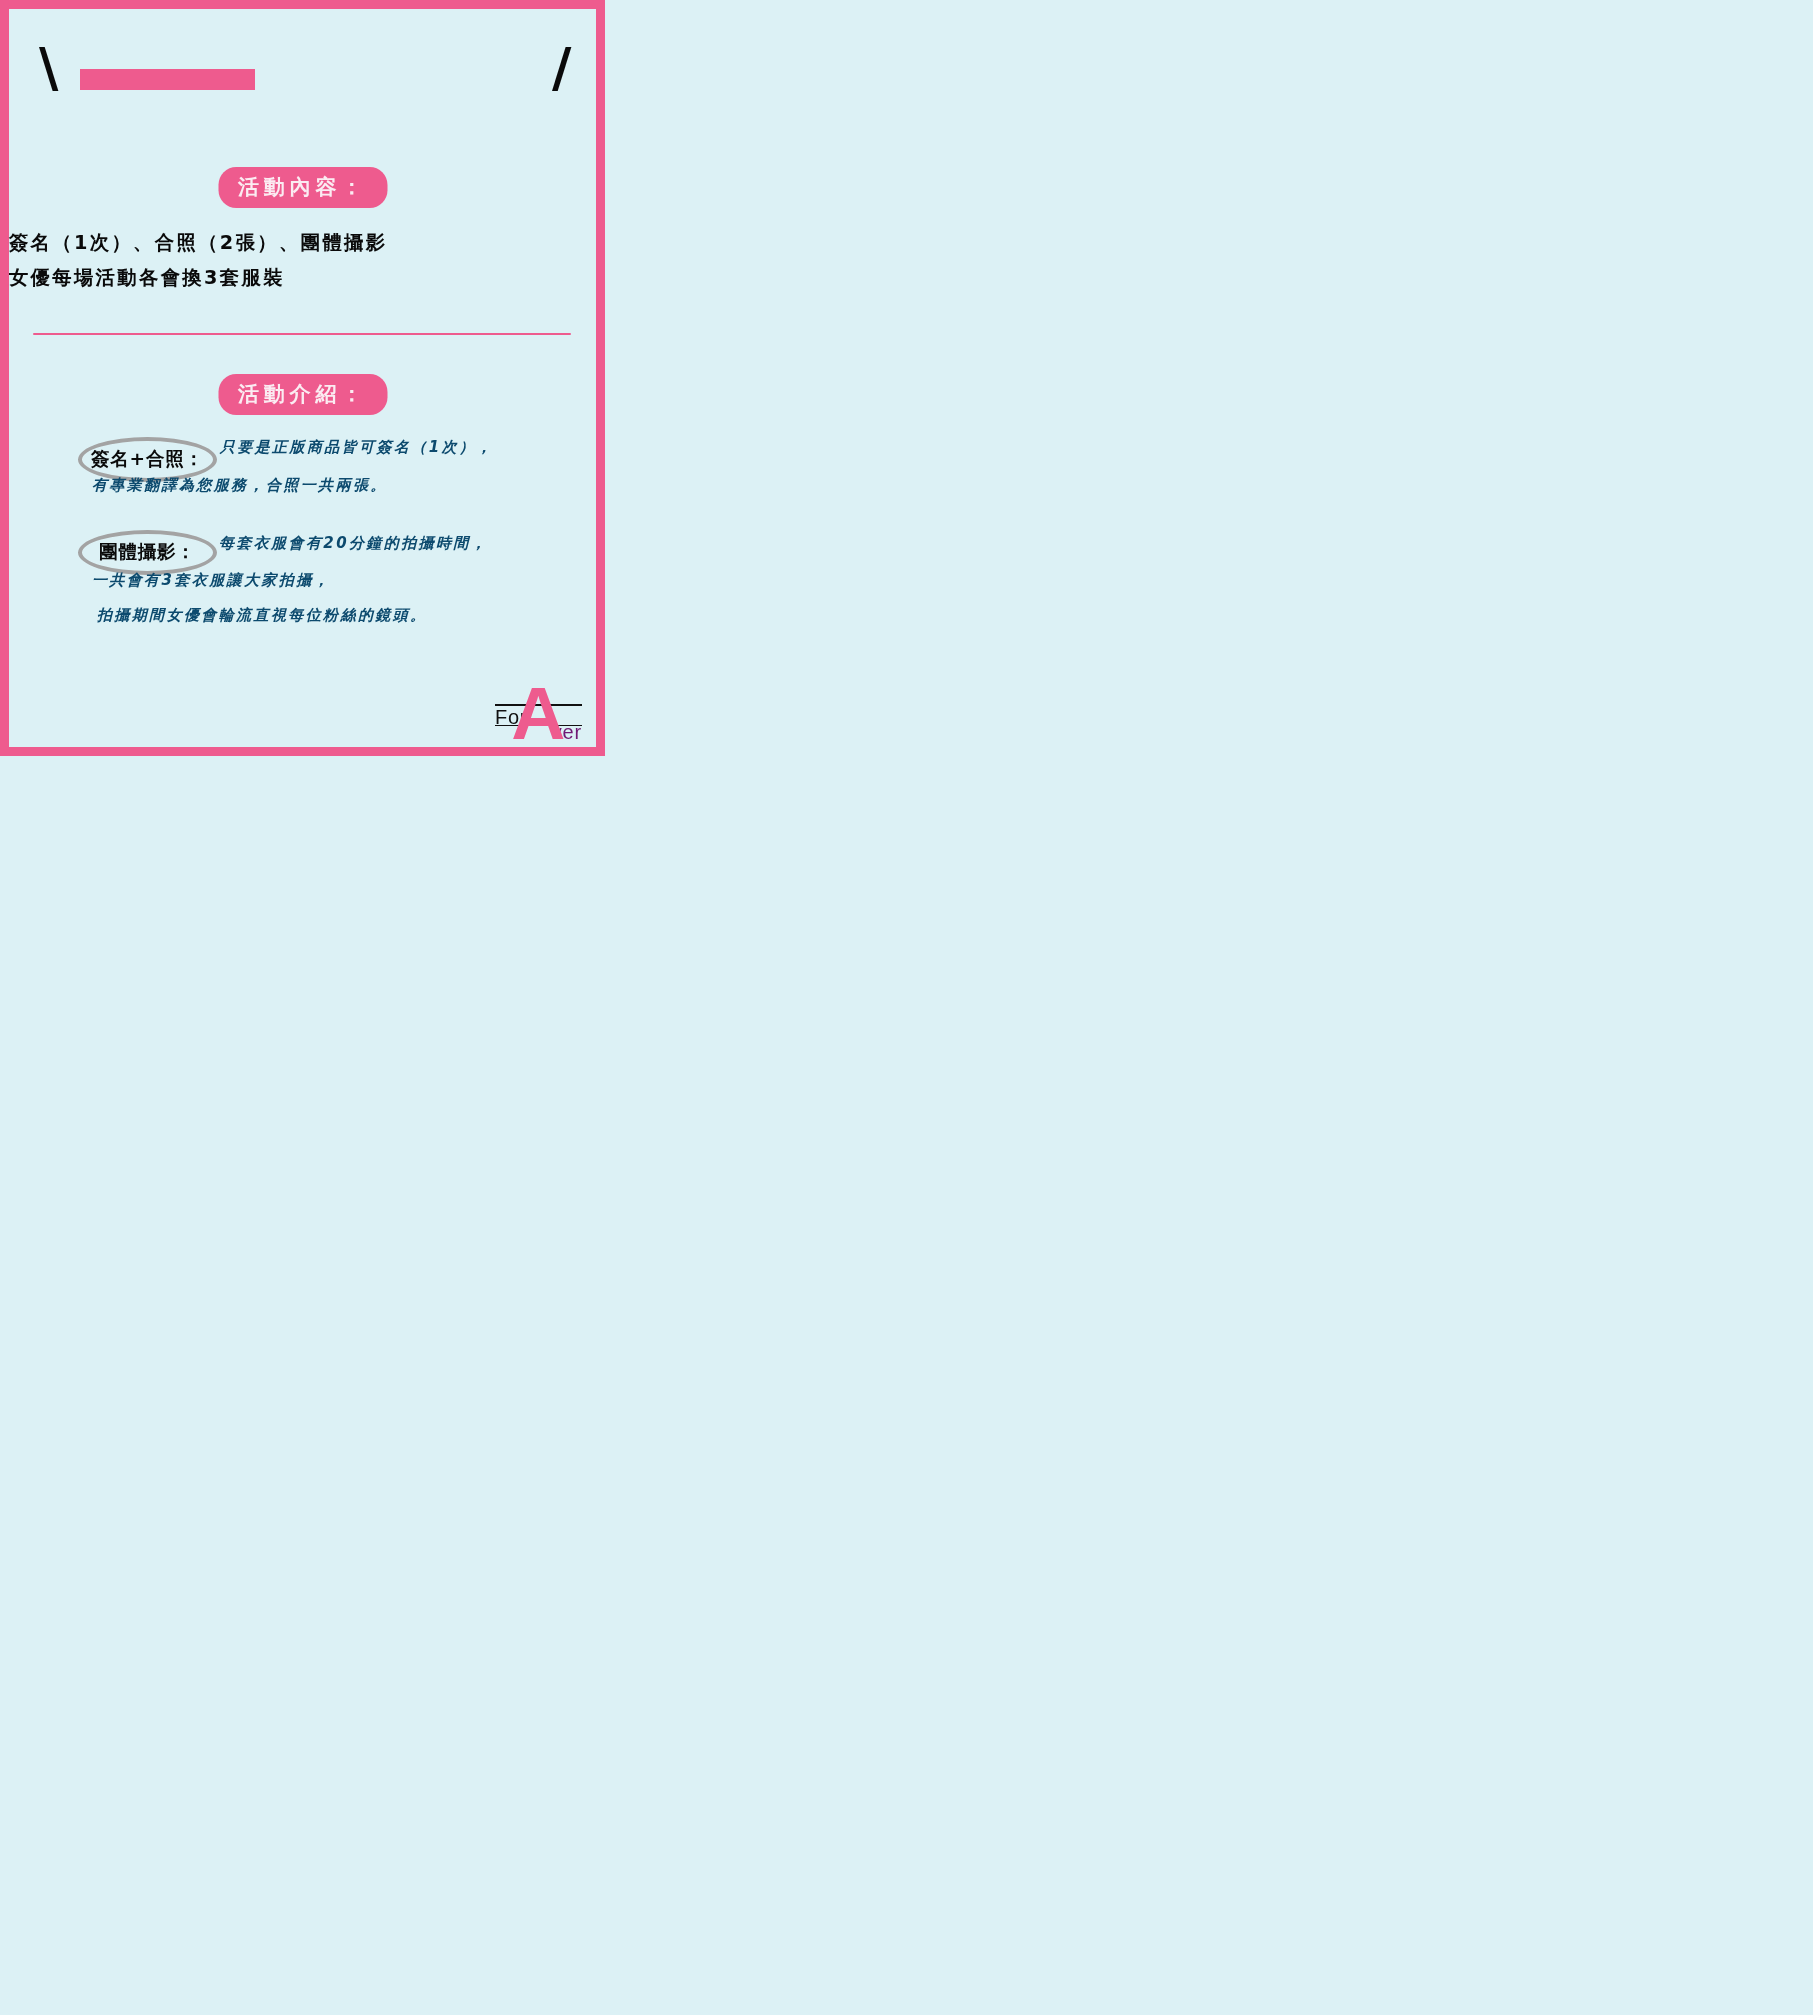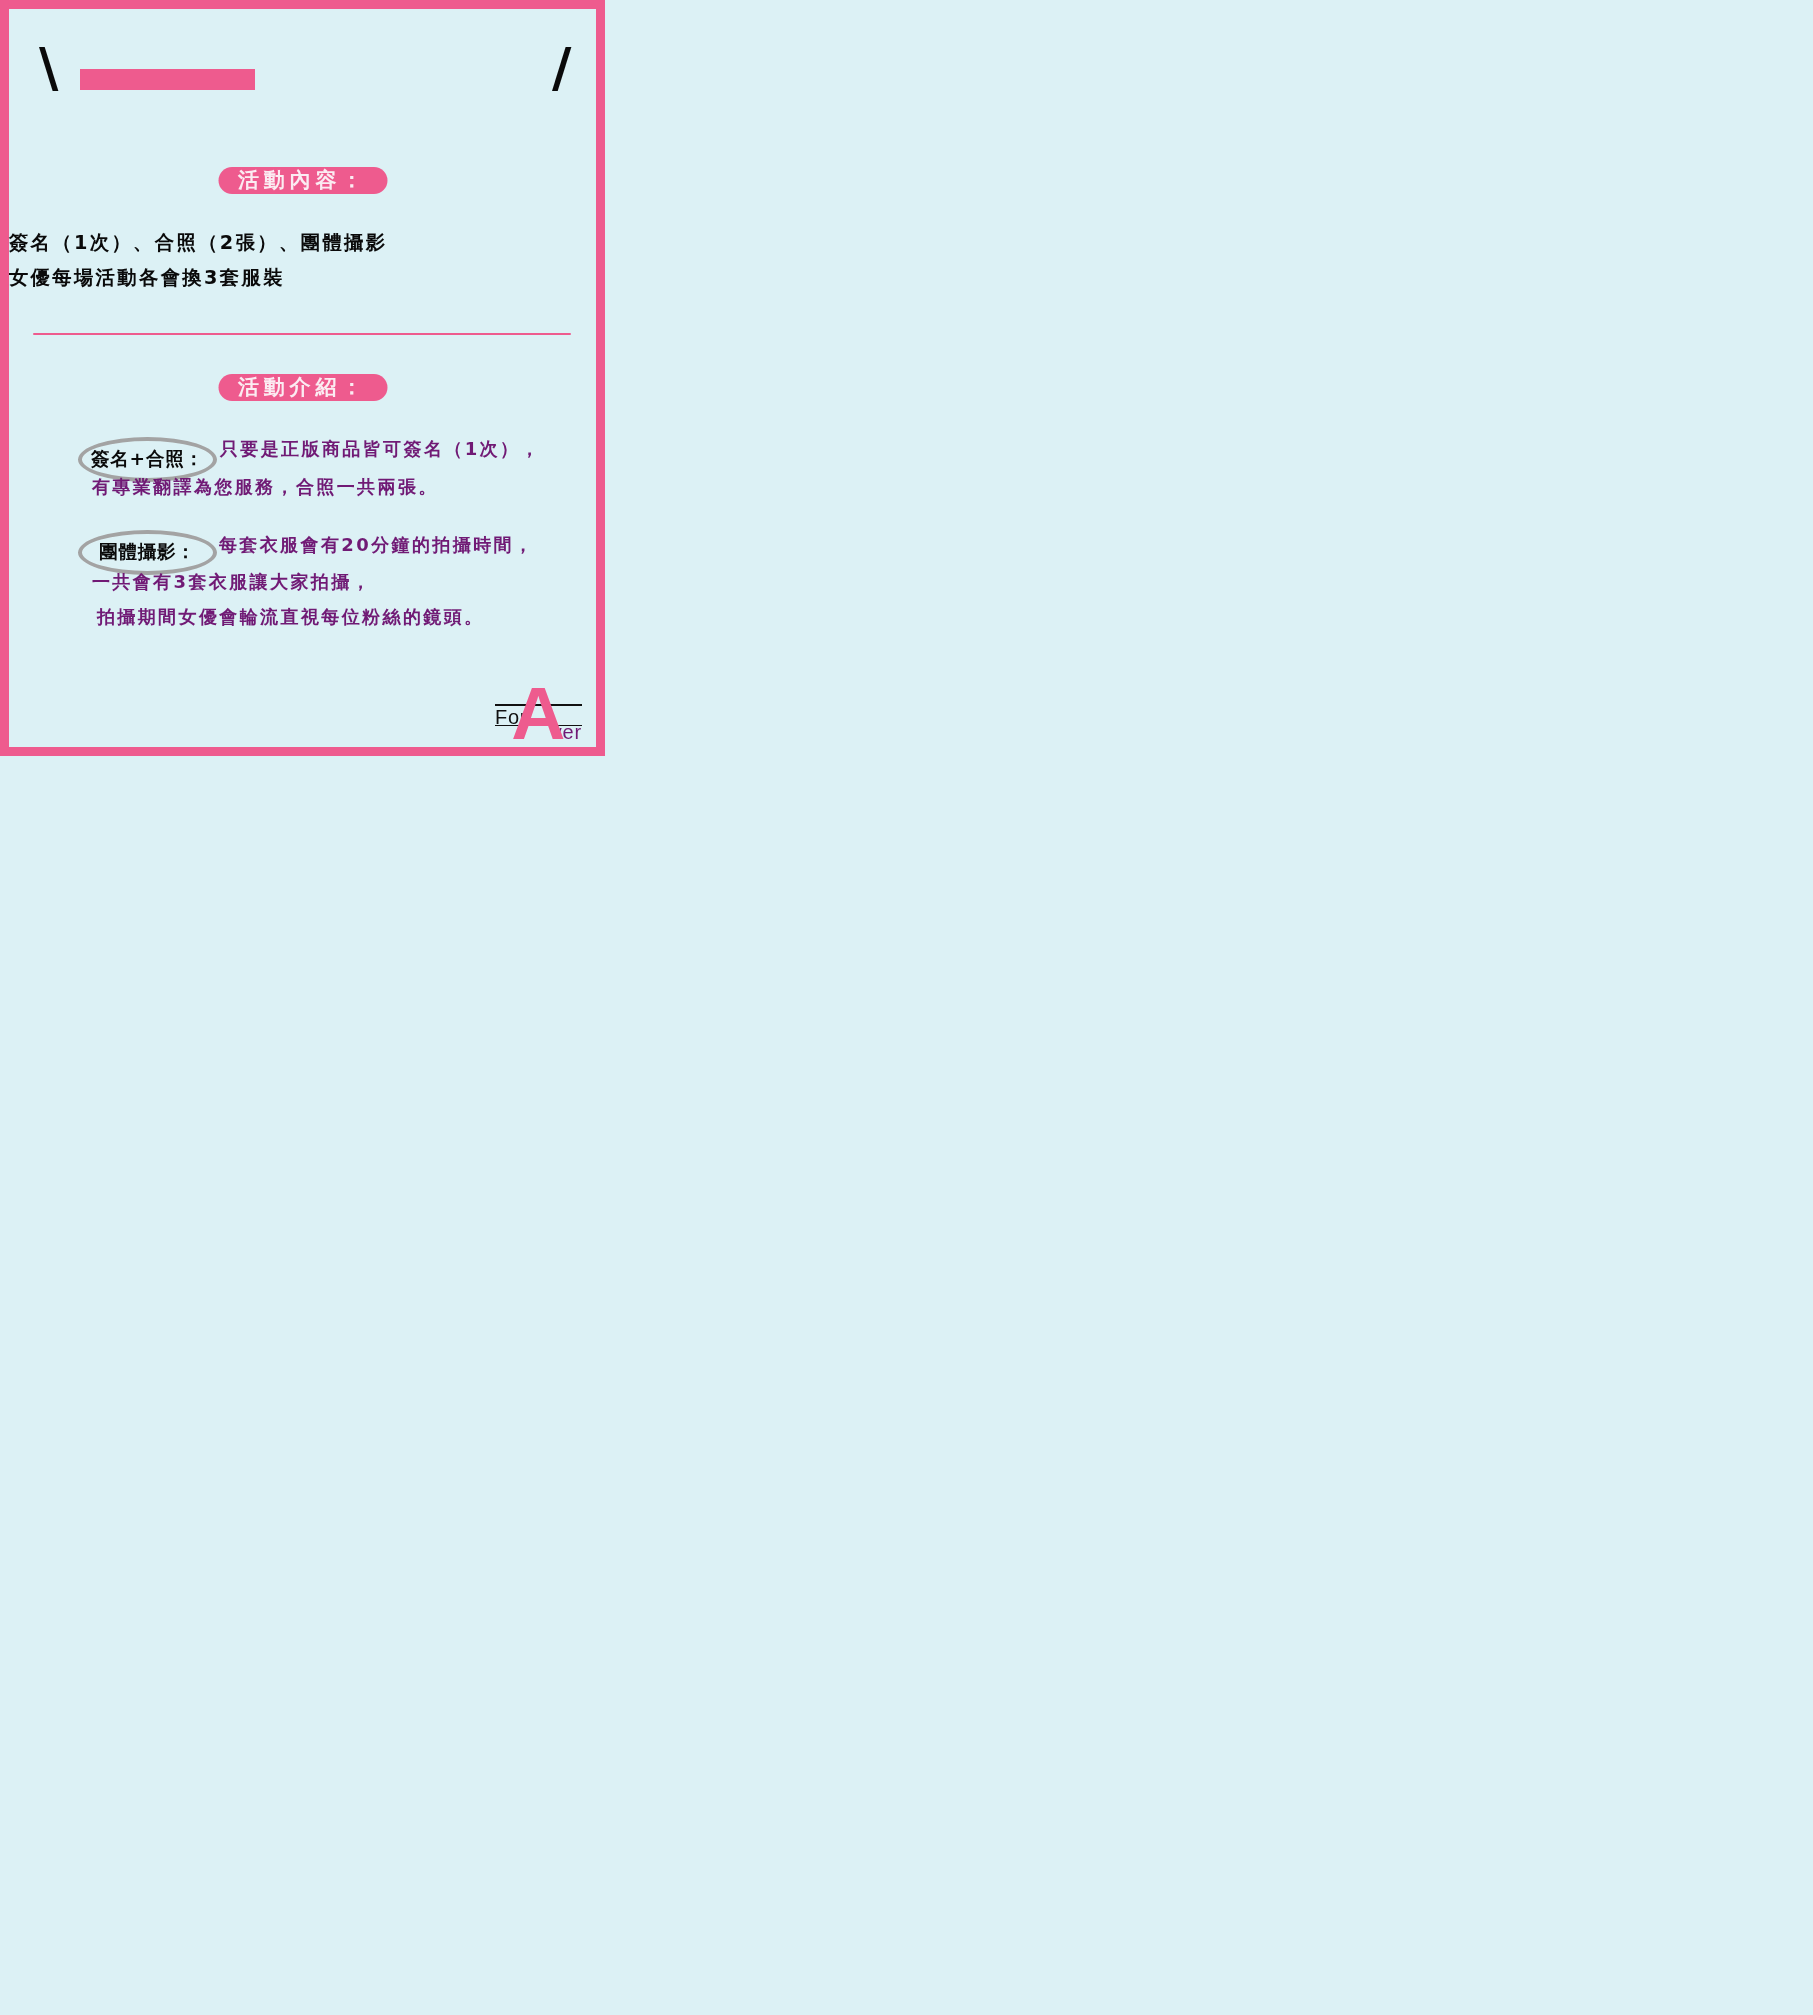--- a/index.html
+++ b/index.html
@@ -27,21 +27,21 @@
   }
   .title-deco{
     position:absolute;top:30px;z-index:2;
     font-size:53px;font-weight:900;line-height:1.1;color:#0A0A0A;
   }
   .title-deco.bs{left:30px;}
   .title-deco.fs{left:543px;}
   
   .pill{
     position:absolute;left:50%;transform:translateX(-50%);
-    width:169px;height:27px;border-radius:17.7px;
+    width:169px;height:41px;border-radius:17.7px;
     background:#EE5B8E;display:flex;align-items:center;justify-content:center;
   }
   .pill1{top:158px;}
   .pill2{top:365px;}
   .pill span{
     color:#FBECF2;font-size:21px;font-weight:900;letter-spacing:4.8px;
     line-height:1;white-space:nowrap;
   }
   
   .center-line{
@@ -64,22 +64,22 @@
     background:transparent;
   }
   .oval1{top:428px;}
   .oval2{top:521px;}
   .oval span{
     font-size:18.5px;font-weight:900;letter-spacing:0.8px;
     color:#0A0A0A;line-height:1;white-space:nowrap;
   }
   .para{
     position:absolute;
-    font-size:18px;font-weight:900;letter-spacing:2.4px;
-    color:#701a75;line-height:1.2;white-space:nowrap;
+    font-size:15px;font-weight:900;letter-spacing:2.4px;
+    color:#0c4a6e;line-height:1.2;white-space:nowrap;font-style:italic;
   }
   .p1l1{left:211px;top:429px;}
   .p1l2{left:83px;top:467px;}
   .p2l1{left:210px;top:525px;}
   .p2l2{left:83px;top:562px;}
   .p2l3{left:88px;top:597px;}
   
   .logo{
     position:absolute;left:486px;top:676px;width:87px;height:56px;
     font-family:"Liberation Sans",sans-serif;

